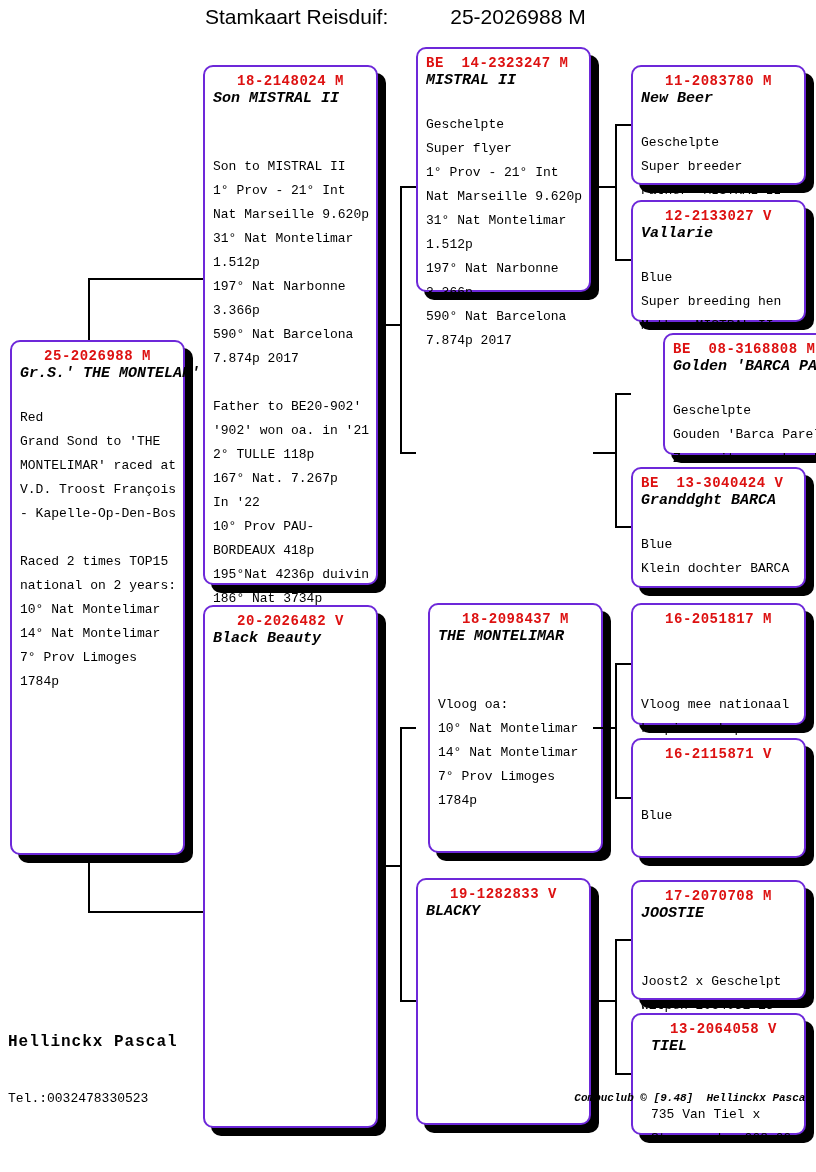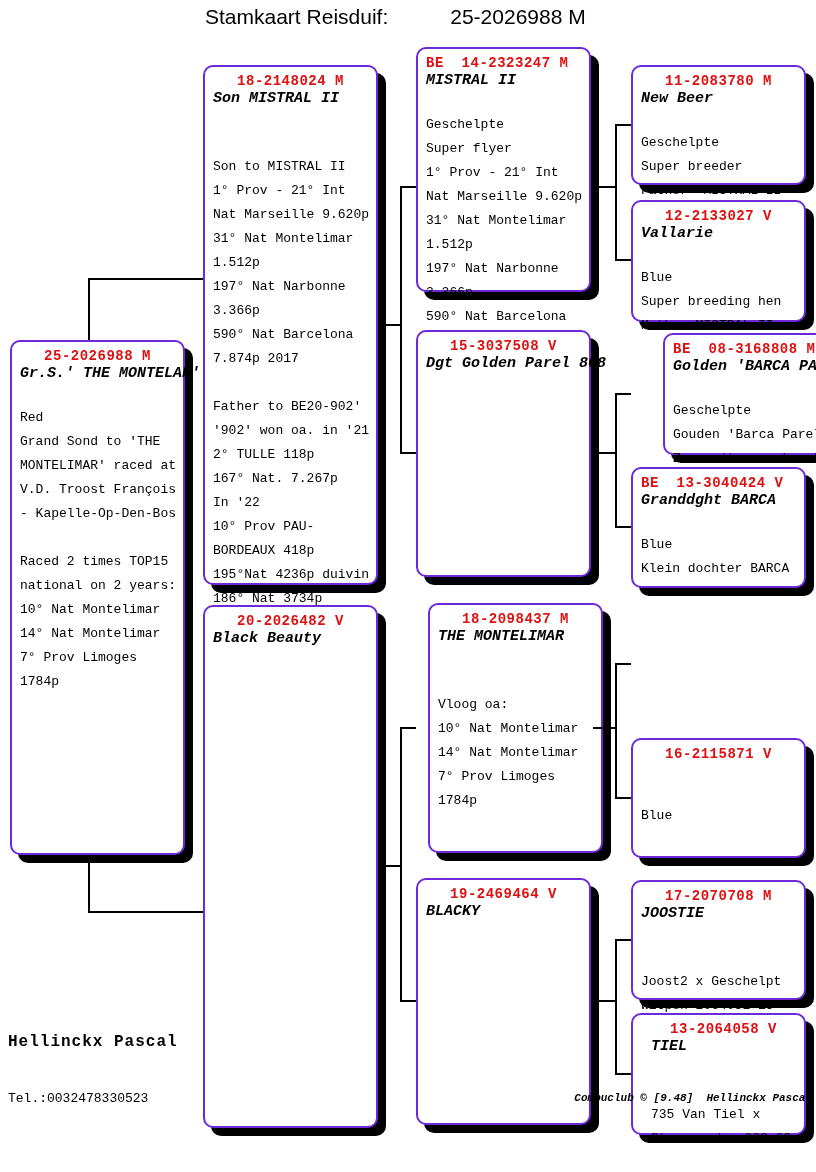--- a/index.html
+++ b/index.html
@@ -133,38 +133,33 @@
 Super flyer
 1° Prov - 21° Int
 Nat Marseille 9.620p
 31° Nat Montelimar
 1.512p
 197° Nat Narbonne
 3.366p
 590° Nat Barcelona
 7.874p 2017</div>
   </div>
-  <div class="pbox pos-b4">
-    <div class="ring">15-3037508 V</div>
-    <div class="bname">Dgt Golden Parel 808</div>
-    <div class="bbody"></div>
-  </div>
   <div class="pbox pos-b5">
     <div class="ring">18-2098437 M</div>
     <div class="bname">THE MONTELIMAR</div>
     <div class="bbody">
 
 Vloog oa:
 10° Nat Montelimar
 14° Nat Montelimar
 7° Prov Limoges
 1784p</div>
   </div>
   <div class="pbox pos-b6">
-    <div class="ring">19-2469464 V</div>
+    <div class="ring">19-1282833 V</div>
     <div class="bname">BLACKY</div>
     <div class="bbody"></div>
   </div>
 
   <div class="pbox pos-b7">
     <div class="ring">11-2083780 M</div>
     <div class="bname">New Beer</div>
     <div class="bbody">
 Geschelpte
 Super breeder
@@ -185,20 +180,28 @@
 Geschelpte
 Gouden 'Barca Parel'
 Zoon uit samenkweek</div>
   </div>
   <div class="pbox pos-b10">
     <div class="ring ring-left">BE  13-3040424 V</div>
     <div class="bname">Granddght BARCA</div>
     <div class="bbody">
 Blue
 Klein dochter BARCA</div>
+  </div>
+  <div class="pbox pos-b11">
+    <div class="ring">16-2051817 M</div>
+    <div class="bname"></div>
+    <div class="bbody">
+
+Vloog mee nationaal
+kampioenschap</div>
   </div>
   <div class="pbox pos-b12">
     <div class="ring">16-2115871 V</div>
     <div class="bname"></div>
     <div class="bbody">
 Blue</div>
   </div>
   <div class="pbox pos-b13">
     <div class="ring">17-2070708 M</div>
     <div class="bname">JOOSTIE</div>

